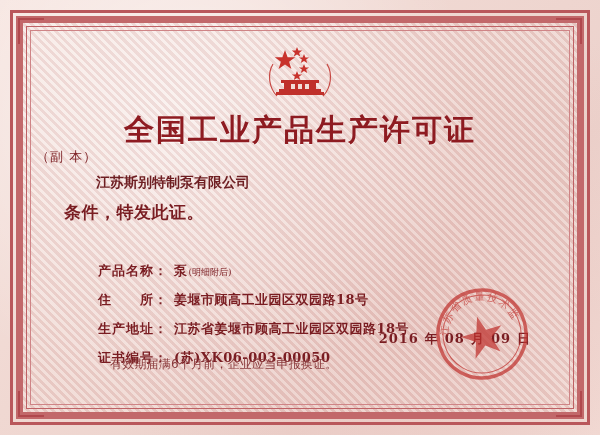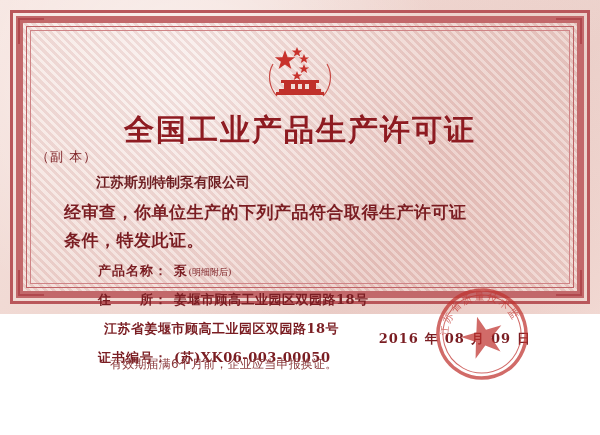--- a/index.html
+++ b/index.html
@@ -9,21 +9,21 @@
   body {
     width: 600px;
     height: 435px;
     overflow: hidden;
     font-family: "DejaVu Sans", sans-serif;
     background: #ffffff;
   }
   #certificate {
     position: relative;
     width: 600px;
-    height: 314px;
+    height: 435px;
     background: #f2ddd8;
     background-image:
       radial-gradient(circle at 30% 25%, rgba(255,255,255,0.55), rgba(255,255,255,0) 55%),
       radial-gradient(circle at 75% 80%, rgba(226,178,172,0.35), rgba(255,255,255,0) 60%),
       linear-gradient(135deg, #f6e4df 0%, #f0d8d2 40%, #ecd2cc 70%, #f4e0da 100%);
     box-sizing: border-box;
   }
   
   .border-outer {
     position: absolute;
@@ -254,35 +254,35 @@
         </g>
       </svg>
     </div>
 
     <div class="title">全国工业产品生产许可证</div>
     <div class="subtitle">（副 本）</div>
 
     <div class="company">江苏斯别特制泵有限公司</div>
 
     <div class="statement">
-      <span class="line1">经审查，你单位生产的下列产品符合取得生产许可证</span>
       <span class="line2">条件，特发此证。</span>
     </div>
 
     <div class="fields">
       <div class="field-row">
         <span class="field-label">产品名称：</span>
         <span class="field-value">泵</span>
         <span class="field-note">(明细附后)</span>
       </div>
       <div class="field-row">
         <span class="field-label">住　　所：</span>
         <span class="field-value">姜堰市顾高工业园区双园路18号</span>
       </div>
       <div class="field-row">
+        <span class="field-label">生产地址：</span>
         <span class="field-value">江苏省姜堰市顾高工业园区双园路18号</span>
       </div>
       <div class="field-row">
         <span class="field-label">证书编号：</span>
         <span class="field-value">(苏)XK06-003-00050</span>
       </div>
     </div>
 
     <div class="date-row">
       <div class="issue-block">

